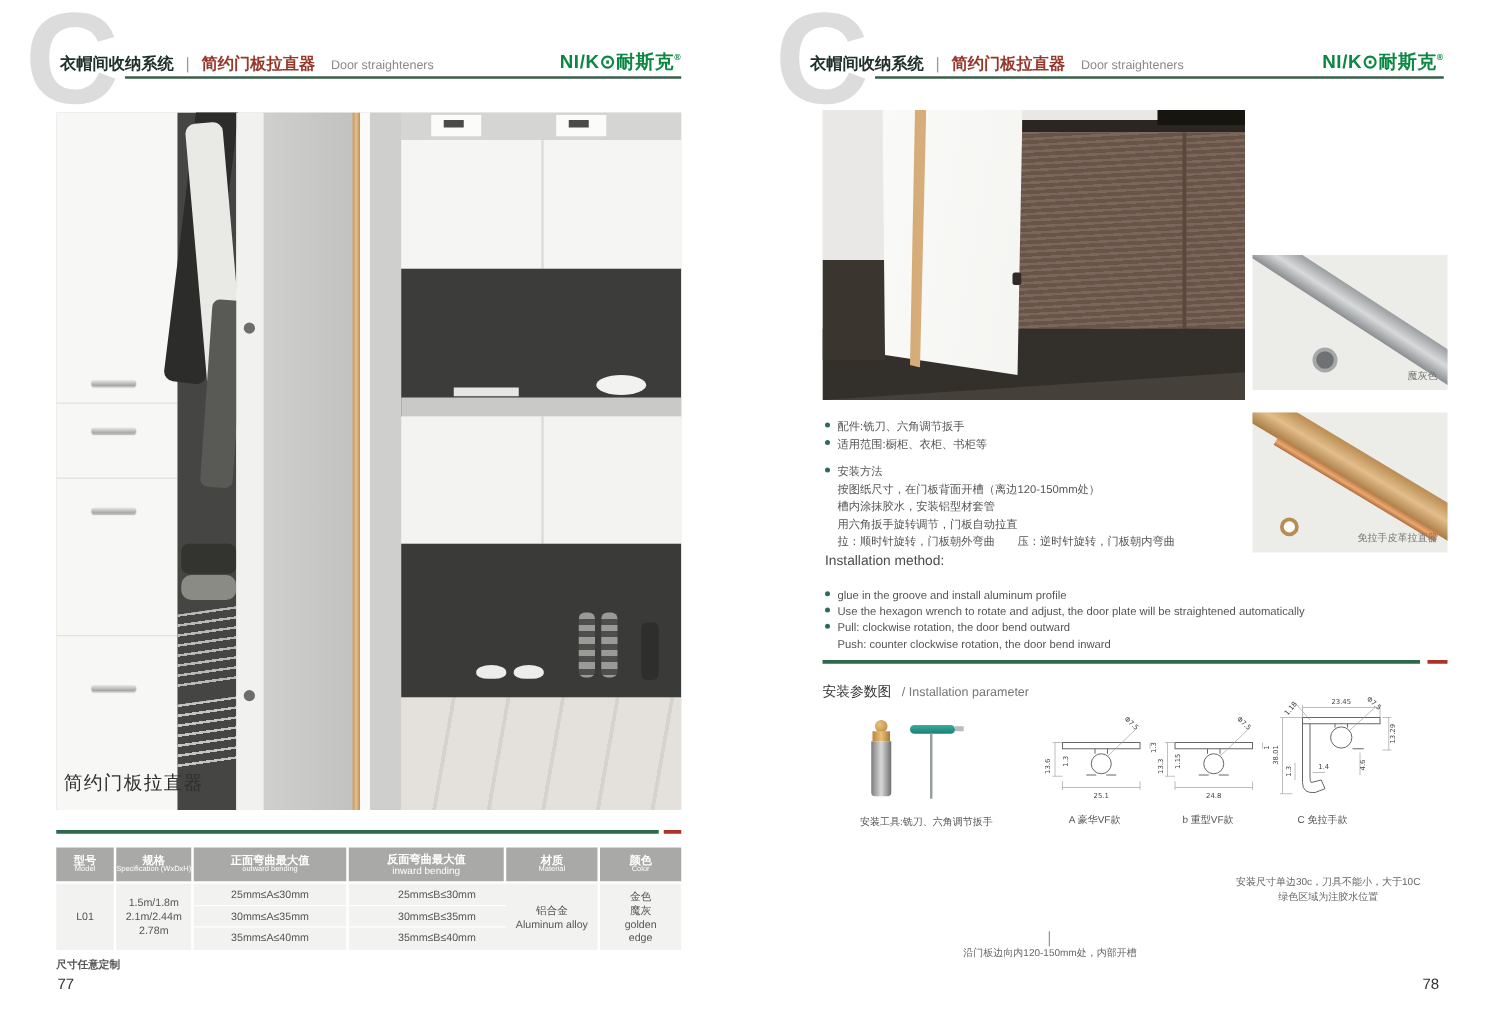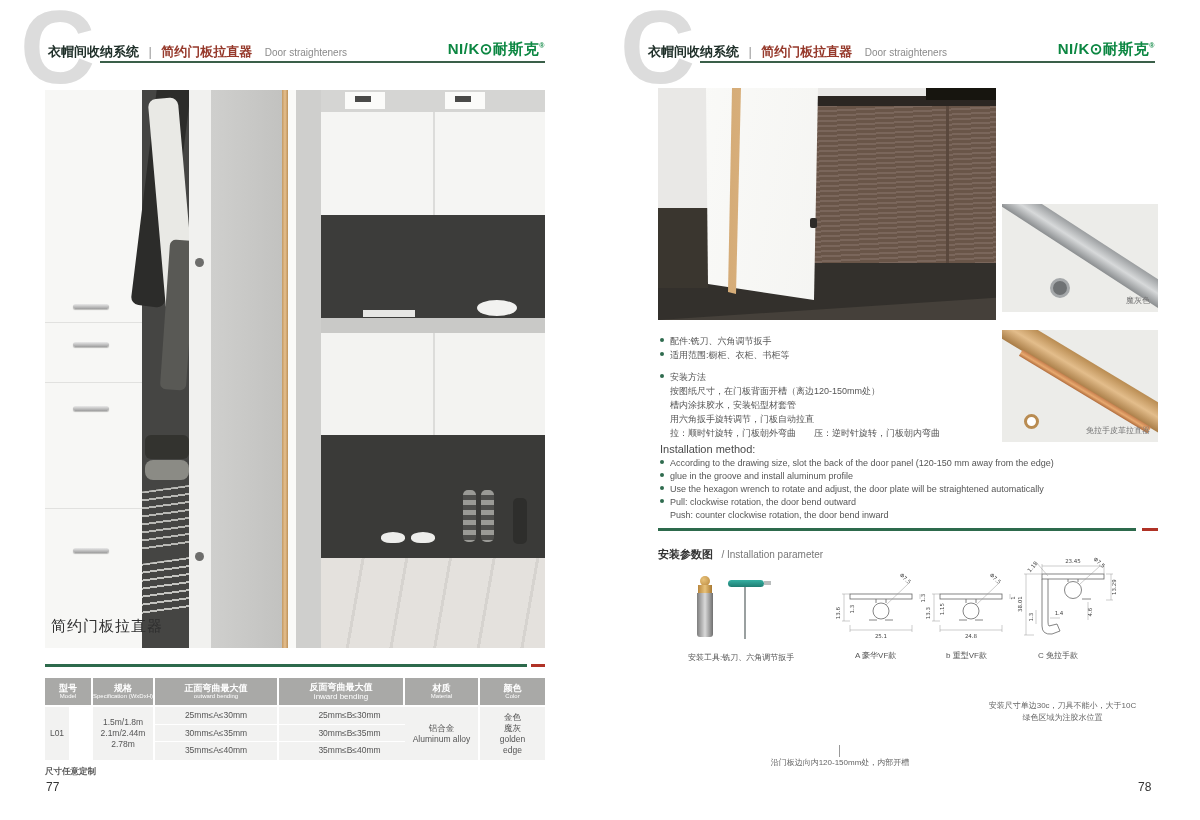--- a/index.html
+++ b/index.html
@@ -24,21 +24,21 @@
   .photo *{position:absolute;}
   .plabel{position:absolute;font-size:8px;color:#777;z-index:5;}
   .caption-overlay{position:absolute;font-size:15px;color:#2f2f2f;z-index:6;letter-spacing:1px;}
   .handle{width:36px;height:5px;border-radius:3px;background:linear-gradient(180deg,#e9e9e9,#9d9d9d);box-shadow:0 1px 1px rgba(0,0,0,.25);}
   
   .blt-row{position:absolute;font-size:9px;color:#555;white-space:nowrap;}
   .dot{display:inline-block;width:4px;height:4px;border-radius:50%;background:#2f6b4e;margin-right:6px;vertical-align:2px;}
   .sub{margin-left:10px;}
   .entitle{position:absolute;font-size:11px;color:#4a4a4a;}
   
-  .param-zh{font-size:11px;font-weight:bold;color:#333;}
+  .param-zh{font-size:11px;font-weight:normal;color:#333;}
   .param-en{font-size:10px;color:#777;margin-left:4px;}
   
   .th{position:absolute;background:#a9a9a7;color:#fff;display:flex;flex-direction:column;
       align-items:center;justify-content:center;text-align:center;height:27px;top:678px;line-height:1.15;}
   .th .zh{font-size:9px;font-weight:bold;}
   .th .te{font-size:6px;}
   .th .te-big{font-size:8px;}
   .td{position:absolute;background:#f2f2f1;top:707px;height:53px;display:flex;flex-direction:column;
       align-items:center;justify-content:center;text-align:center;font-size:8.5px;color:#555;line-height:11px;}
   .subcell{position:relative;width:100%;height:17.6px;line-height:17.6px;border-bottom:1px solid #fff;
@@ -144,21 +144,21 @@
     </div>
     <div class="th" style="left:405px;width:73px;">
       <span class="zh">材质</span>
       <span class="te">Material</span>
     </div>
     <div class="th" style="left:480px;width:65px;">
       <span class="zh">颜色</span>
       <span class="te">Color</span>
     </div>
 
-    <div class="td" style="left:45px;width:24px;">L01</div>
+    <div class="td" style="left:45px;width:46px;">L01</div>
     <div class="td" style="left:93px;width:60px;">
       <span>1.5m/1.8m</span>
       <span>2.1m/2.44m</span>
       <span>2.78m</span>
     </div>
     <div class="td" style="left:155px;width:122px;padding:0;justify-content:flex-start;">
       <div class="subcell">25mm≤A≤30mm</div>
       <div class="subcell">30mm≤A≤35mm</div>
       <div class="subcell">35mm≤A≤40mm</div>
     </div>
@@ -226,23 +226,20 @@
   </div>
   <div class="blt-row" style="left:660px;top:371px;">
     <span class="dot"></span><span>安装方法</span>
   </div>
   <div class="blt-row sub" style="left:660px;top:385px;">按图纸尺寸，在门板背面开槽（离边120-150mm处）</div>
   <div class="blt-row sub" style="left:660px;top:399px;">槽内涂抹胶水，安装铝型材套管</div>
   <div class="blt-row sub" style="left:660px;top:413px;">用六角扳手旋转调节，门板自动拉直</div>
   <div class="blt-row sub" style="left:660px;top:427px;">拉：顺时针旋转，门板朝外弯曲　　压：逆时针旋转，门板朝内弯曲</div>
 
   <div class="entitle" style="left:660px;top:443px;">Installation method:</div>
-  <div class="blt-row" style="left:660px;top:458px;">
-    <span class="dot"></span><span>According to the drawing size, slot the back of the door panel (120-150 mm away from the edge)</span>
-  </div>
   <div class="blt-row" style="left:660px;top:471px;">
     <span class="dot"></span><span>glue in the groove and install aluminum profile</span>
   </div>
   <div class="blt-row" style="left:660px;top:484px;">
     <span class="dot"></span><span>Use the hexagon wrench to rotate and adjust,  the door plate will be straightened automatically</span>
   </div>
   <div class="blt-row" style="left:660px;top:497px;">
     <span class="dot"></span><span>Pull: clockwise rotation, the door bend outward</span>
   </div>
   <div class="blt-row sub" style="left:660px;top:510px;">Push: counter clockwise rotation, the door bend inward</div>

